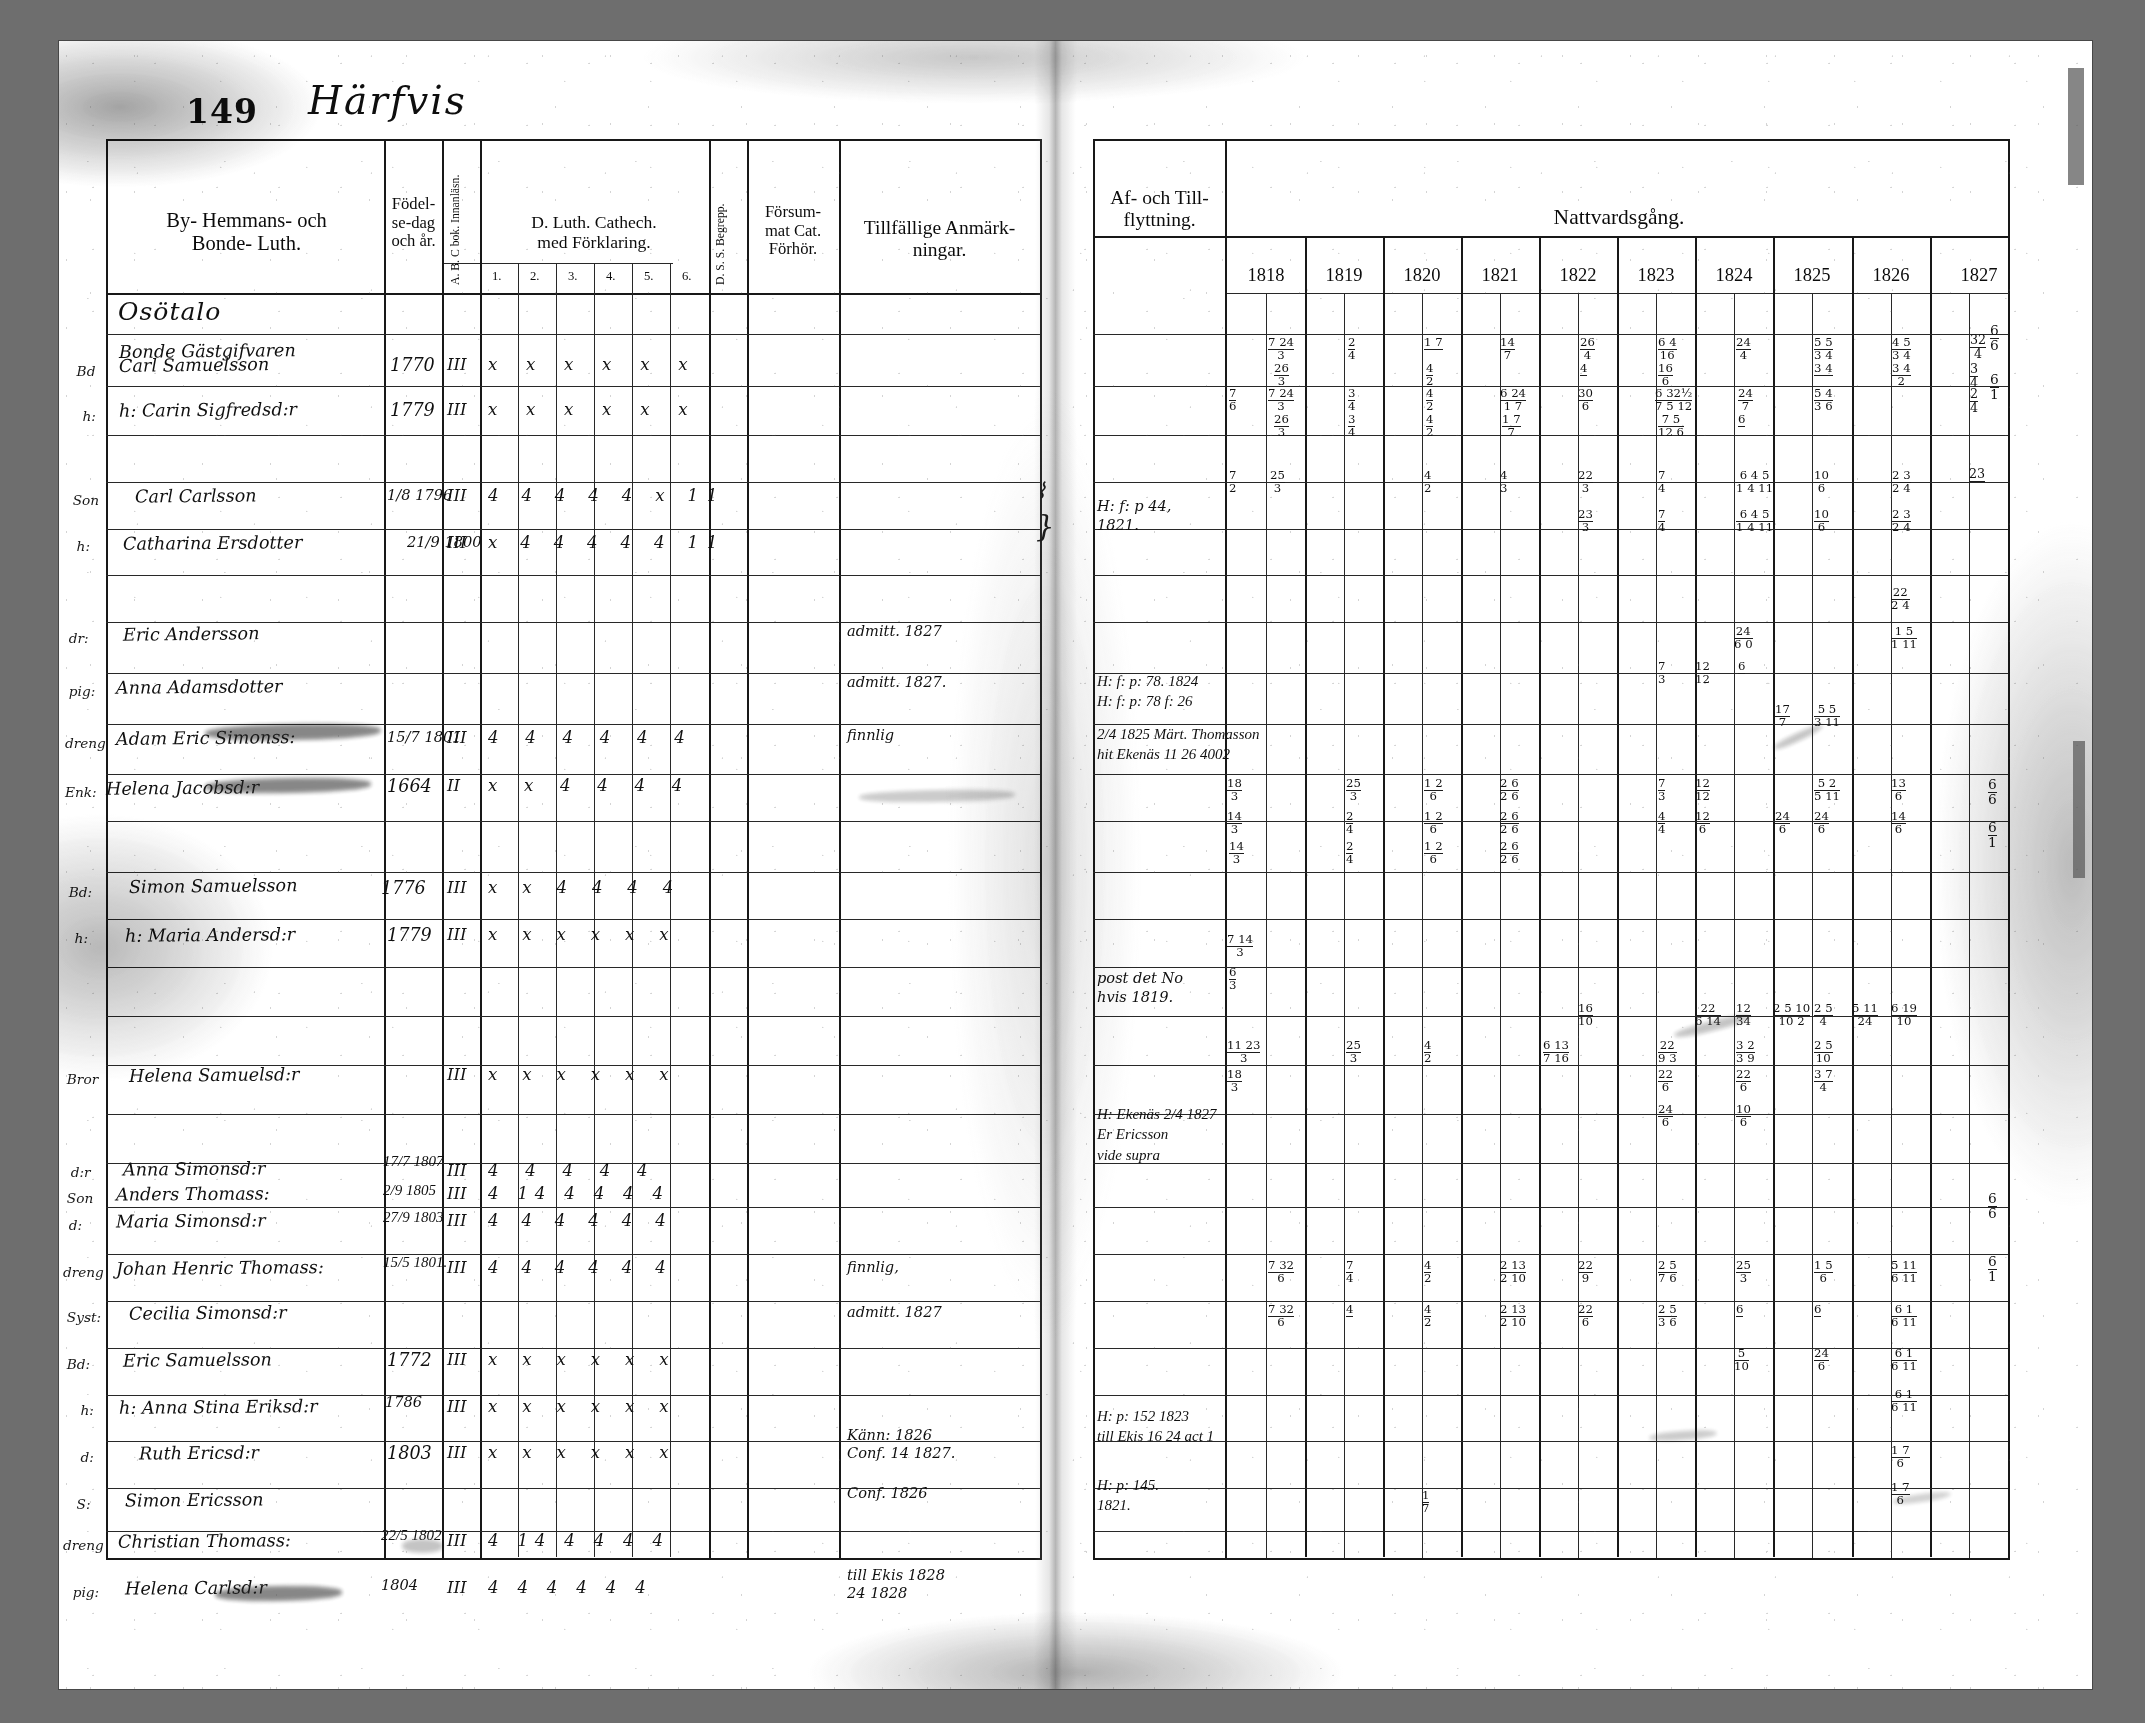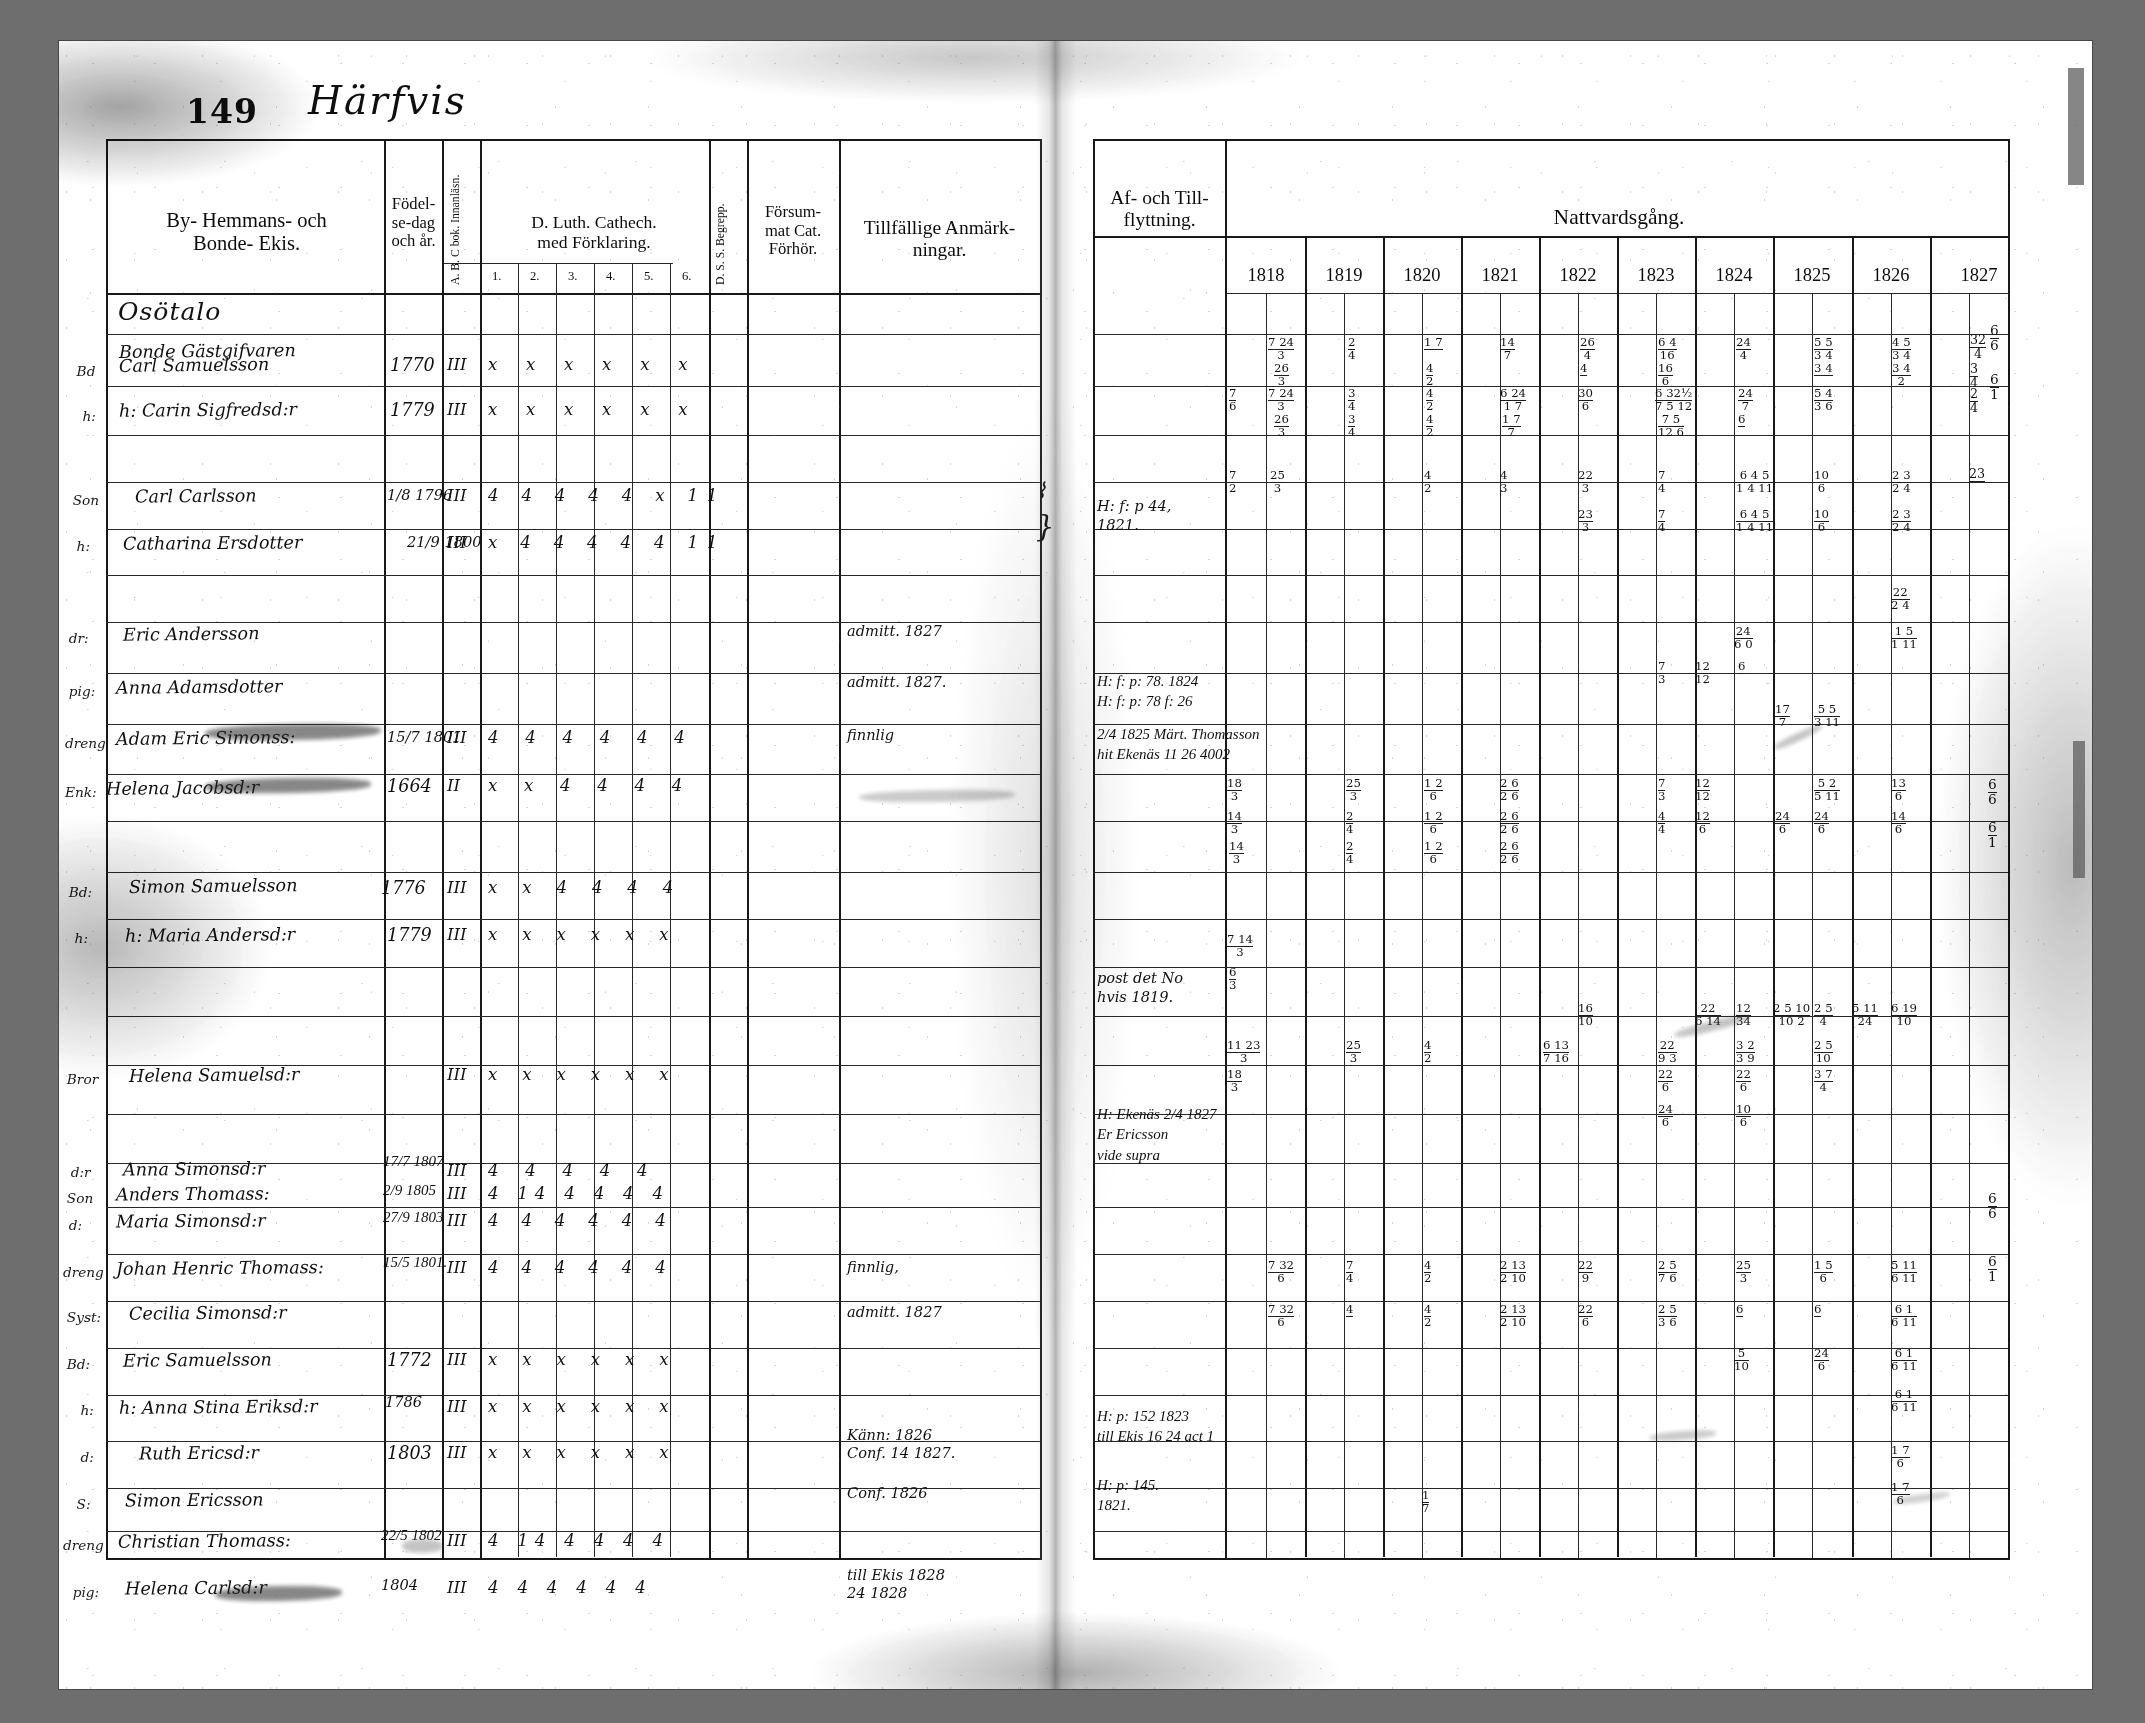--- a/index.html
+++ b/index.html
@@ -207,21 +207,21 @@
     <div class="vline thin" style="left:459px; top:222px; height:1294px;"></div>
     <div class="vline thin" style="left:497px; top:222px; height:1294px;"></div>
     <div class="vline thin" style="left:535px; top:222px; height:1294px;"></div>
     <div class="vline thin" style="left:573px; top:222px; height:1294px;"></div>
     <div class="vline thin" style="left:611px; top:222px; height:1294px;"></div>
     <div class="vline" style="left:650px; top:98px; height:1419px;"></div>
     <div class="vline" style="left:688px; top:98px; height:1419px;"></div>
     <div class="vline" style="left:780px; top:98px; height:1419px;"></div>
 
     <div class="colhead" style="left:57px; top:168px; width:261px; font-size:20.5px;">By- Hemmans- och
-Bonde- Ekis.</div>
+Bonde- Luth.</div>
     <div class="colhead" style="left:328px; top:154px; width:53px; font-size:16.6px;">Födel-
 se-dag
 och år.</div>
     <div class="colhead vert" style="left:390px; top:135px; height:109px; font-size:11.7px;">A. B. C bok.
 Innanläsn.</div>
     <div class="colhead" style="left:425px; top:172px; width:220px; font-size:17.6px;">D. Luth. Cathech.
 med Förklaring.</div>
     <div class="colhead vert" style="left:655px; top:166px; height:78px; font-size:11.7px;">D. S. S.
 Begrepp.</div>
     <div class="colhead" style="left:690px; top:162px; width:88px; font-size:16.6px;">Försum-

